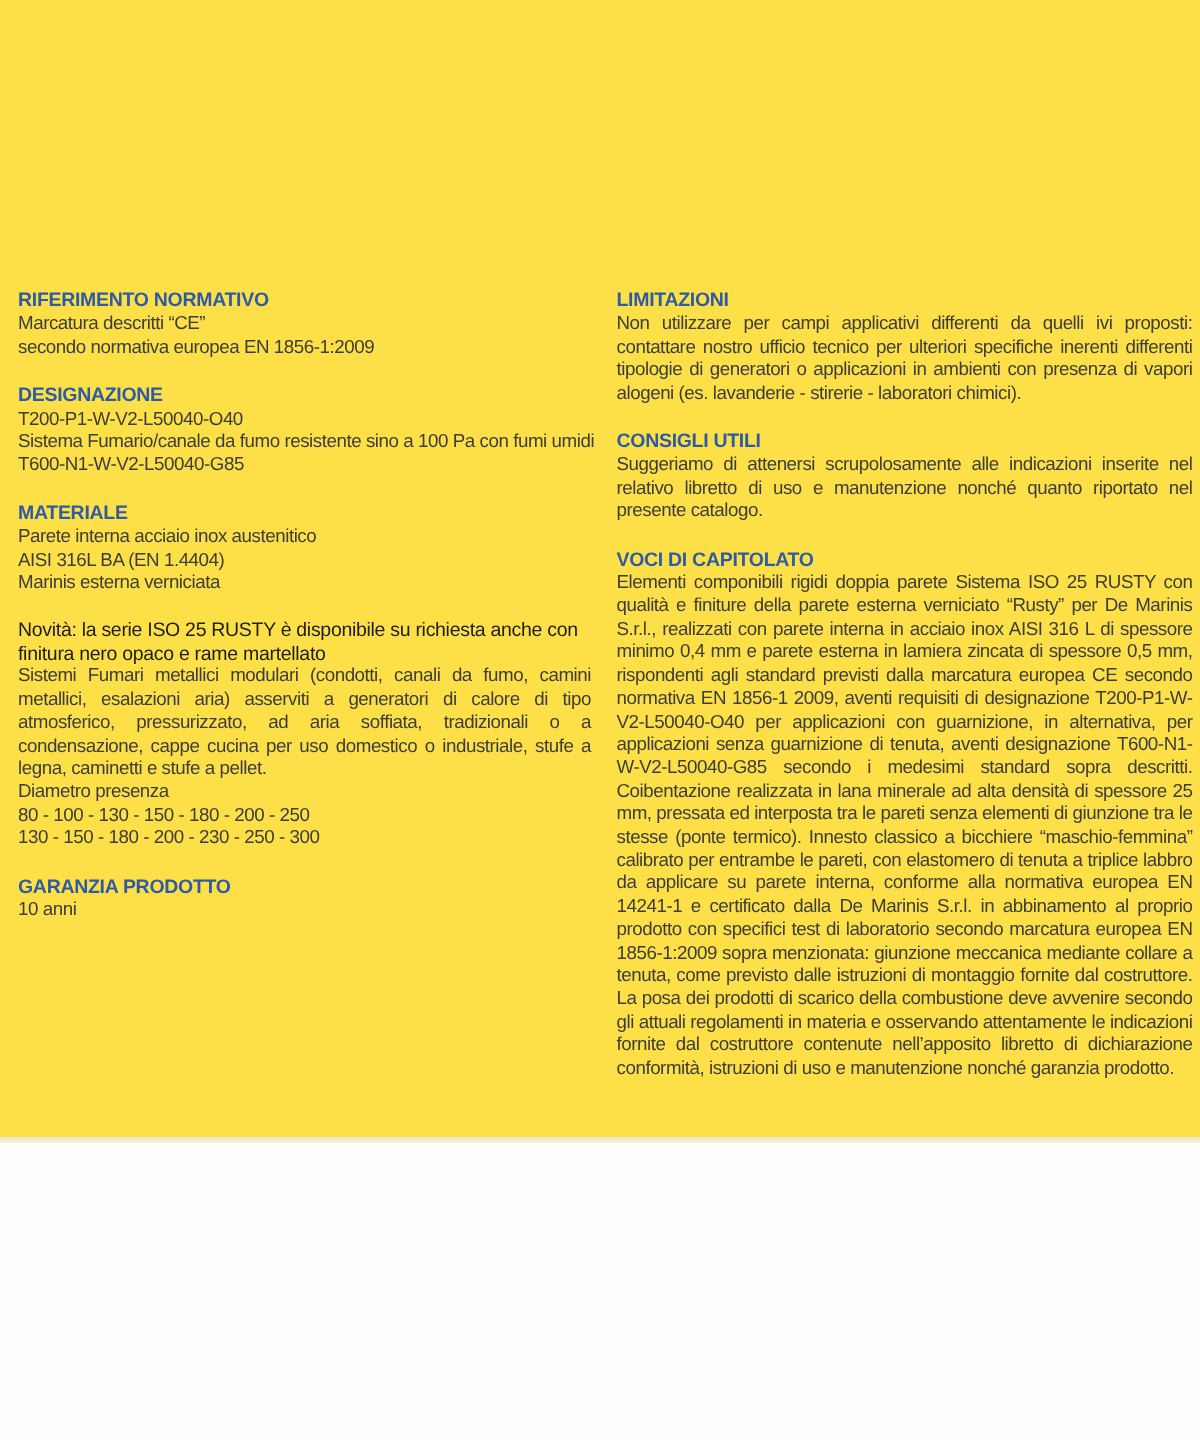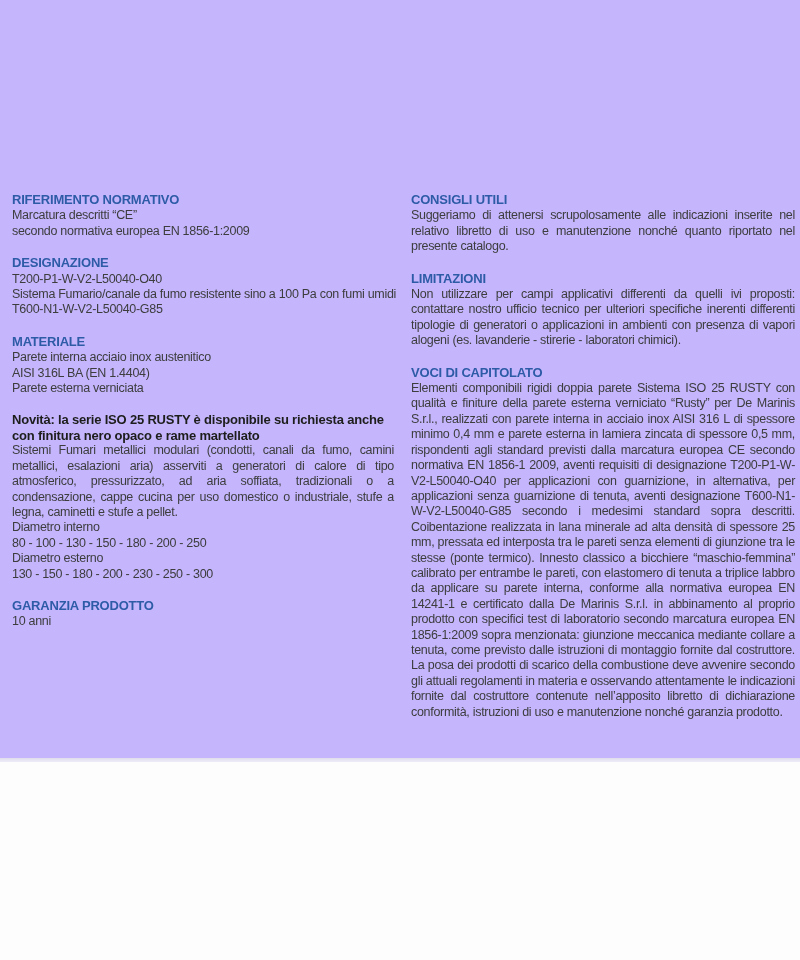--- a/index.html
+++ b/index.html
@@ -4,21 +4,21 @@
 <style>
   html, body {
     margin: 0;
     padding: 0;
     background: #ffffff;
   }
   .canvas {
     position: relative;
     width: 800px;
     height: 960px;
-    background: #c4b5fd;
+    background: #fde047;
     overflow: hidden;
     font-family: "Liberation Sans", "DejaVu Sans", sans-serif;
     color: var(--body-color, #3d3d3d);
   }
   .col {
     position: absolute;
     top: 192px;
     font-size: 12.5px;
     line-height: 15.4px;
     letter-spacing: -0.3px;
@@ -39,21 +39,21 @@
   .section p { margin: 0; }
 
   .line { white-space: nowrap; }
 
   .para {
     text-align: justify;
   }
 
   .note {
     margin: 16px 0 0 0 !important;
-    font-weight: bold;
+    font-weight: normal;
     color: var(--note-color, #1d1d1b);
     font-size: 13px;
     letter-spacing: -0.2px;
   }
 
   .page-edge {
     position: absolute;
     left: 0;
     top: 758px;
     width: 800px;
@@ -83,47 +83,46 @@
       <div class="section">
         <h3>DESIGNAZIONE</h3>
         <p class="line">T200-P1-W-V2-L50040-O40</p>
         <p class="line">Sistema Fumario/canale da fumo resistente sino a 100 Pa con fumi umidi</p>
         <p class="line">T600-N1-W-V2-L50040-G85</p>
       </div>
       <div class="section">
         <h3>MATERIALE</h3>
         <p class="line">Parete interna acciaio inox austenitico</p>
         <p class="line">AISI 316L BA (EN 1.4404)</p>
-        <p class="line">Parete esterna verniciata</p>
+        <p class="line">Marinis esterna verniciata</p>
       </div>
       <div class="section">
         <p class="note">Novità: la serie ISO 25 RUSTY è disponibile su richiesta anche con finitura nero opaco e rame martellato</p>
       </div>
       <div class="section">
         <p class="para">Sistemi Fumari metallici modulari (condotti, canali da fumo, camini metallici, esalazioni aria) asserviti a generatori di calore di tipo atmosferico, pressurizzato, ad aria soffiata, tradizionali o a condensazione, cappe cucina per uso domestico o industriale, stufe a legna, caminetti e stufe a pellet.</p>
       </div>
       <div class="section">
-        <p class="line">Diametro interno</p>
+        <p class="line">Diametro presenza</p>
         <p class="line">80 - 100 - 130 - 150 - 180 - 200 - 250</p>
-        <p class="line">Diametro esterno</p>
         <p class="line">130 - 150 - 180 - 200 - 230 - 250 - 300</p>
       </div>
       <div class="section">
         <h3>GARANZIA PRODOTTO</h3>
         <p class="line">10 anni</p>
       </div>
     </div>
   <div class="col col-right">
       <div class="section">
+        <h3>LIMITAZIONI</h3>
+        <p class="para">Non utilizzare per campi applicativi differenti da quelli ivi proposti: contattare nostro ufficio tecnico per ulteriori specifiche inerenti differenti tipologie di generatori o applicazioni in ambienti con presenza di vapori alogeni (es. lavanderie - stirerie - laboratori chimici).</p>
+      </div>
+      <div class="section">
         <h3>CONSIGLI UTILI</h3>
         <p class="para">Suggeriamo di attenersi scrupolosamente alle indicazioni inserite nel relativo libretto di uso e manutenzione nonché quanto riportato nel presente catalogo.</p>
-      </div>
-      <div class="section">
-        <h3>LIMITAZIONI</h3>
-        <p class="para">Non utilizzare per campi applicativi differenti da quelli ivi proposti: contattare nostro ufficio tecnico per ulteriori specifiche inerenti differenti tipologie di generatori o applicazioni in ambienti con presenza di vapori alogeni (es. lavanderie - stirerie - laboratori chimici).</p>
       </div>
       <div class="section">
         <h3>VOCI DI CAPITOLATO</h3>
         <p class="para">Elementi componibili rigidi doppia parete Sistema ISO 25 RUSTY con qualità e finiture della parete esterna verniciato “Rusty” per De Marinis S.r.l., realizzati con parete interna in acciaio inox AISI 316 L di spessore minimo 0,4 mm e parete esterna in lamiera zincata di spessore 0,5 mm, rispondenti agli standard previsti dalla marcatura europea CE secondo normativa EN 1856-1 2009, aventi requisiti di designazione T200-P1-W-V2-L50040-O40 per applicazioni con guarnizione, in alternativa, per applicazioni senza guarnizione di tenuta, aventi designazione T600-N1-W-V2-L50040-G85 secondo i medesimi standard sopra descritti. Coibentazione realizzata in lana minerale ad alta densità di spessore 25 mm, pressata ed interposta tra le pareti senza elementi di giunzione tra le stesse (ponte termico). Innesto classico a bicchiere “maschio-femmina” calibrato per entrambe le pareti, con elastomero di tenuta a triplice labbro da applicare su parete interna, conforme alla normativa europea EN 14241-1 e certificato dalla De Marinis S.r.l. in abbinamento al proprio prodotto con specifici test di laboratorio secondo marcatura europea EN 1856-1:2009 sopra menzionata: giunzione meccanica mediante collare a tenuta, come previsto dalle istruzioni di montaggio fornite dal costruttore. La posa dei prodotti di scarico della combustione deve avvenire secondo gli attuali regolamenti in materia e osservando attentamente le indicazioni fornite dal costruttore contenute nell’apposito libretto di dichiarazione conformità, istruzioni di uso e manutenzione nonché garanzia prodotto.</p>
       </div>
     </div>
   <div class="page-edge"></div>
   <div class="page-below"></div>
 </div>
 

